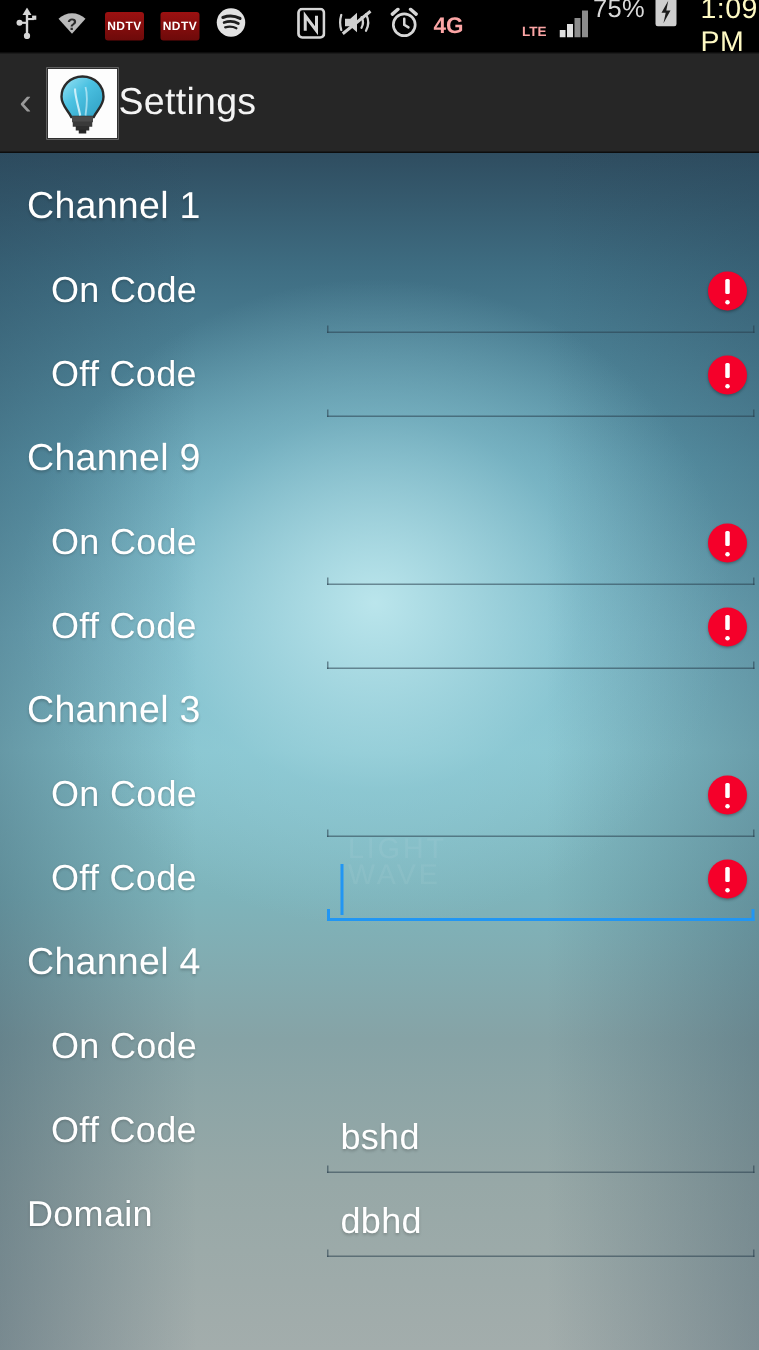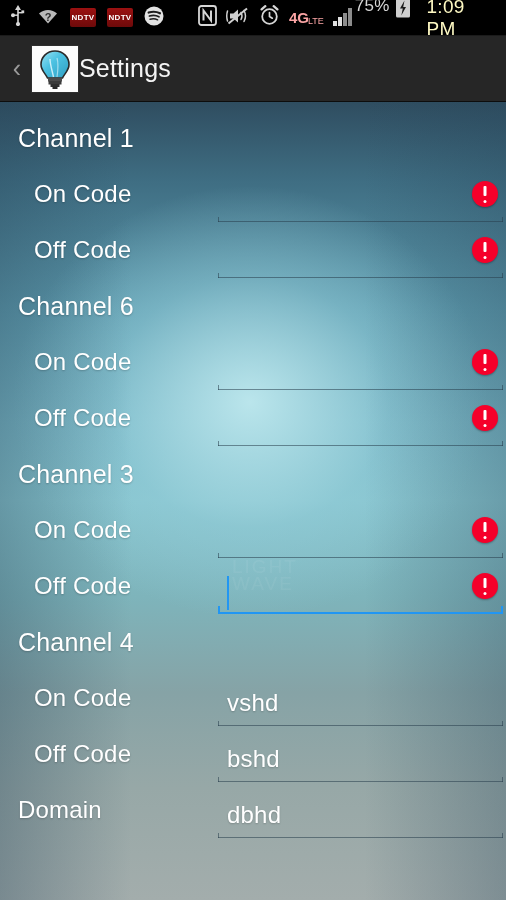--- a/index.html
+++ b/index.html
@@ -329,21 +329,21 @@
       <span class="sb-ico">
         <svg width="21" height="21" viewBox="0 0 21 21">
           <circle cx="10.5" cy="11.5" r="7.3" fill="none" stroke="#d6d6d6" stroke-width="1.8"></circle>
           <path d="M10.5 7.5 V11.5 L13.3 13.2" fill="none" stroke="#d6d6d6" stroke-width="1.7" stroke-linecap="round"></path>
           <path d="M2.6 4.4 L6.3 1.2" stroke="#d6d6d6" stroke-width="2.3" stroke-linecap="round"></path>
           <path d="M18.4 4.4 L14.7 1.2" stroke="#d6d6d6" stroke-width="2.3" stroke-linecap="round"></path>
         </svg>
       </span>
       <span class="sb-ico" style="display:flex;align-items:flex-end;color:#fca5a5;">
         <span style="font-size:15px;font-weight:bold;font-family:'Liberation Sans',sans-serif;">4G</span>
-        <span style="font-size:9px;font-weight:normal;font-family:'Liberation Sans',sans-serif;margin-left:-1px;">LTE</span>
+        <span style="font-size:9px;font-weight:bold;font-family:'Liberation Sans',sans-serif;margin-left:-1px;padding-left:40px;">LTE</span>
       </span>
       <span class="sb-ico">
         <svg width="22" height="20" viewBox="0 0 22 20">
           <rect x="0" y="15" width="4" height="5" fill="#e0e0e0"></rect>
           <rect x="5" y="11" width="4" height="9" fill="#e0e0e0"></rect>
           <rect x="10" y="7" width="4" height="13" fill="#8c8c8c"></rect>
           <rect x="15" y="2" width="4" height="18" fill="#8c8c8c"></rect>
         </svg>
       </span>
     </div>
@@ -408,21 +408,21 @@
         <div class="field-wrap">
           <div class="field-value"></div>
           <div class="underline"></div>
         </div>
         <div class="error-badge">
           <div class="bang"></div>
           <div class="dot"></div>
         </div>
       </div>
       <div class="row" style="top: 176px;">
-        <div class="section-label">Channel 6</div>
+        <div class="section-label">Channel 9</div>
       </div>
       <div class="row" style="top: 232px;">
         <div class="field-label">On Code</div>
         <div class="field-wrap">
           <div class="field-value"></div>
           <div class="underline"></div>
         </div>
         <div class="error-badge">
           <div class="bang"></div>
           <div class="dot"></div>
@@ -463,24 +463,20 @@
         <div class="error-badge">
           <div class="bang"></div>
           <div class="dot"></div>
         </div>
       </div>
       <div class="row" style="top: 512px;">
         <div class="section-label">Channel 4</div>
       </div>
       <div class="row" style="top: 568px;">
         <div class="field-label">On Code</div>
-        <div class="field-wrap">
-          <div class="field-value">vshd</div>
-          <div class="underline"></div>
-        </div>
       </div>
       <div class="row" style="top: 624px;">
         <div class="field-label">Off Code</div>
         <div class="field-wrap">
           <div class="field-value">bshd</div>
           <div class="underline"></div>
         </div>
       </div>
       <div class="row" style="top: 680px;">
         <div class="field-label" style="left: 18px;">Domain</div>

